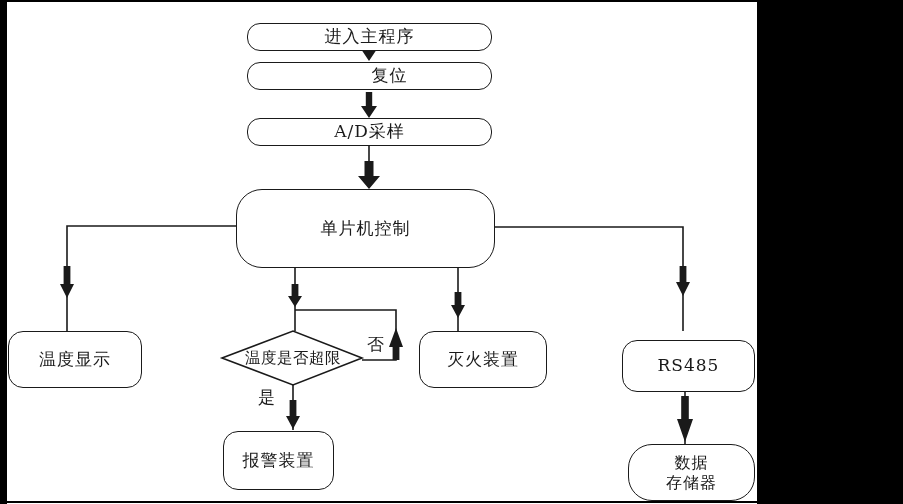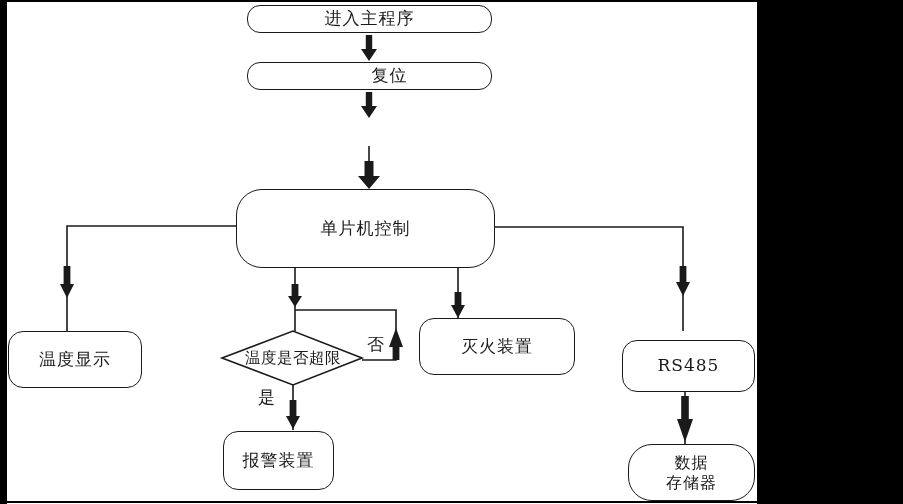--- a/index.html
+++ b/index.html
@@ -28,26 +28,26 @@
     display: flex;
     align-items: center;
     justify-content: center;
     flex-direction: column;
     font-size: 17px;
     line-height: 1.25;
     z-index: 2;
     letter-spacing: 1px;
   }
 
-  #node-enter-main { left: 247px; top: 5px;   width: 245px; height: 28px; border-radius: 13px; }
+  #node-enter-main { left: 247px; top: 23px;   width: 245px; height: 28px; border-radius: 13px; }
   #node-reset      { left: 247px; top: 62px;  width: 245px; height: 28px; border-radius: 13px; padding-left: 40px; }
   #node-ad         { left: 247px; top: 118px; width: 245px; height: 28px; border-radius: 13px; }
   #node-mcu        { left: 236px; top: 189px; width: 259px; height: 79px; border-radius: 26px; }
   #node-temp       { left: 8px;   top: 331px; width: 134px; height: 57px; border-radius: 15px; }
-  #node-fire       { left: 419px; top: 318px; width: 156px; height: 57px; border-radius: 15px; }
+  #node-fire       { left: 419px; top: 331px; width: 128px; height: 57px; border-radius: 15px; }
   #node-rs485      { left: 622px; top: 340px; width: 133px; height: 52px; border-radius: 15px; }
   #node-alarm      { left: 223px; top: 431px; width: 111px; height: 59px; border-radius: 15px; }
   #node-storage    { left: 628px; top: 444px; width: 127px; height: 57px; border-radius: 24px; font-size: 16px; }
   #node-storage .ln { display: block; text-align: center; }
 
   .diamond-label {
     position: absolute;
     left: 224px; top: 348px; width: 138px;
     text-align: center;
     font-size: 15.5px;
@@ -118,20 +118,23 @@
   <div class="mask" id="mask-right"></div>
 
   <div class="node" id="node-enter-main">
     <span>进入主程序</span>
   </div>
 
   <div class="node" id="node-reset">
     <span>复位</span>
   </div>
 
+  <div class="node" id="node-ad">
+    <span>A/D采样</span>
+  </div>
 
   <div class="node" id="node-mcu">
     <span>单片机控制</span>
   </div>
 
   <div class="node" id="node-temp">
     <span>温度显示</span>
   </div>
 
   <div class="node" id="node-fire">

